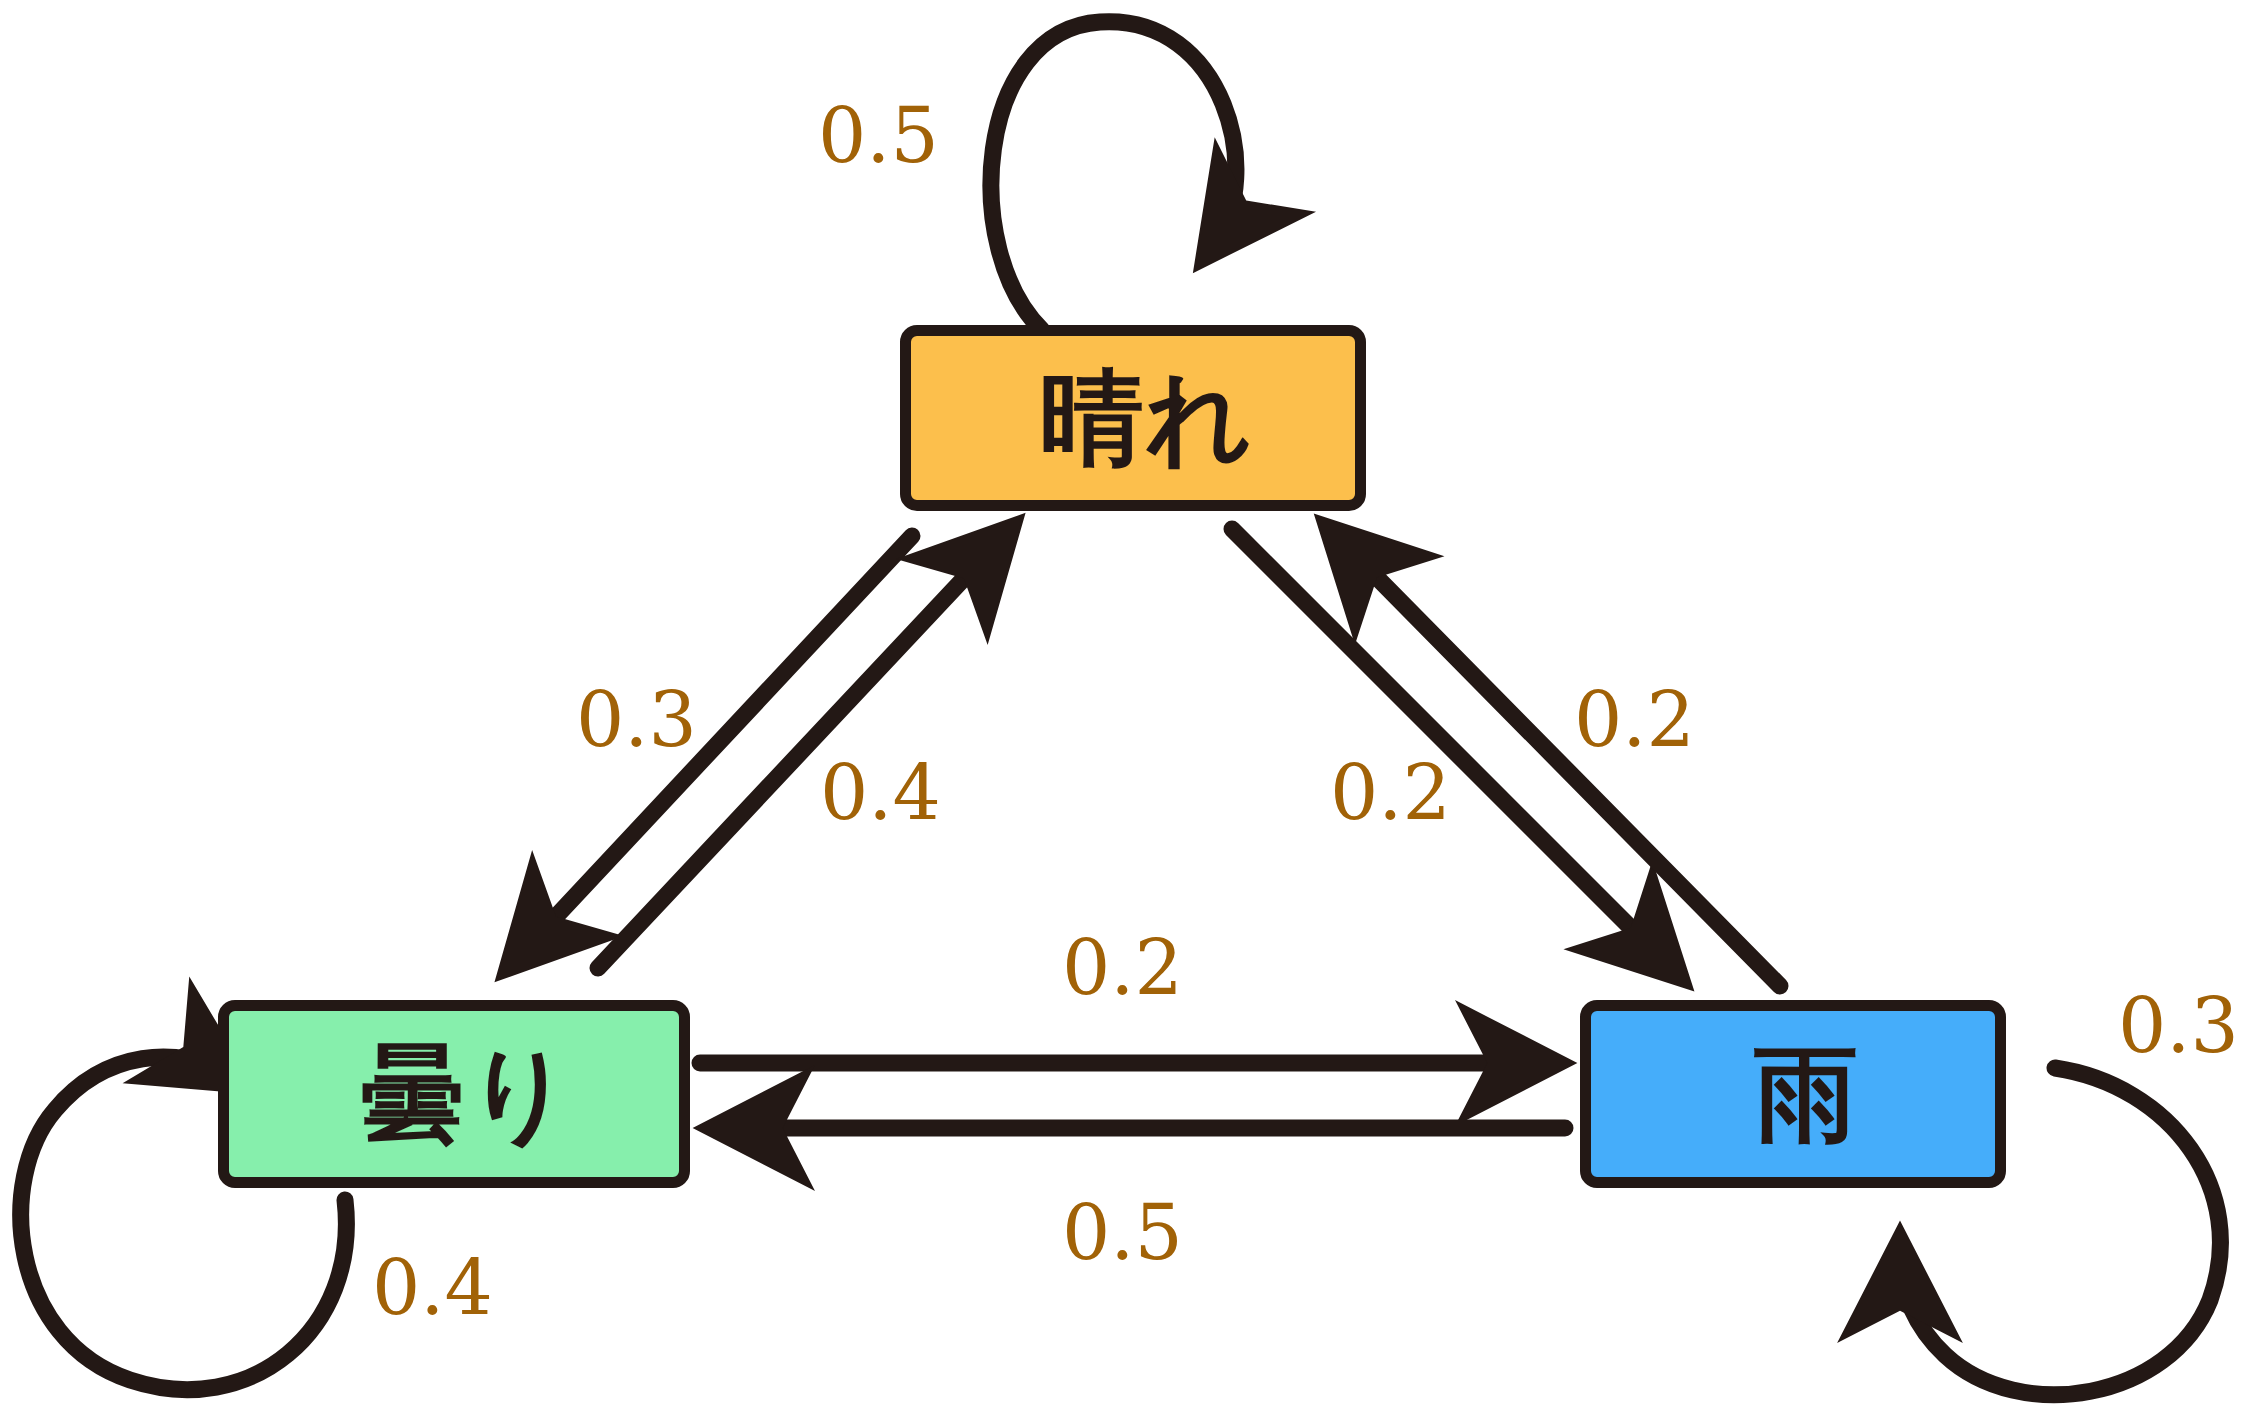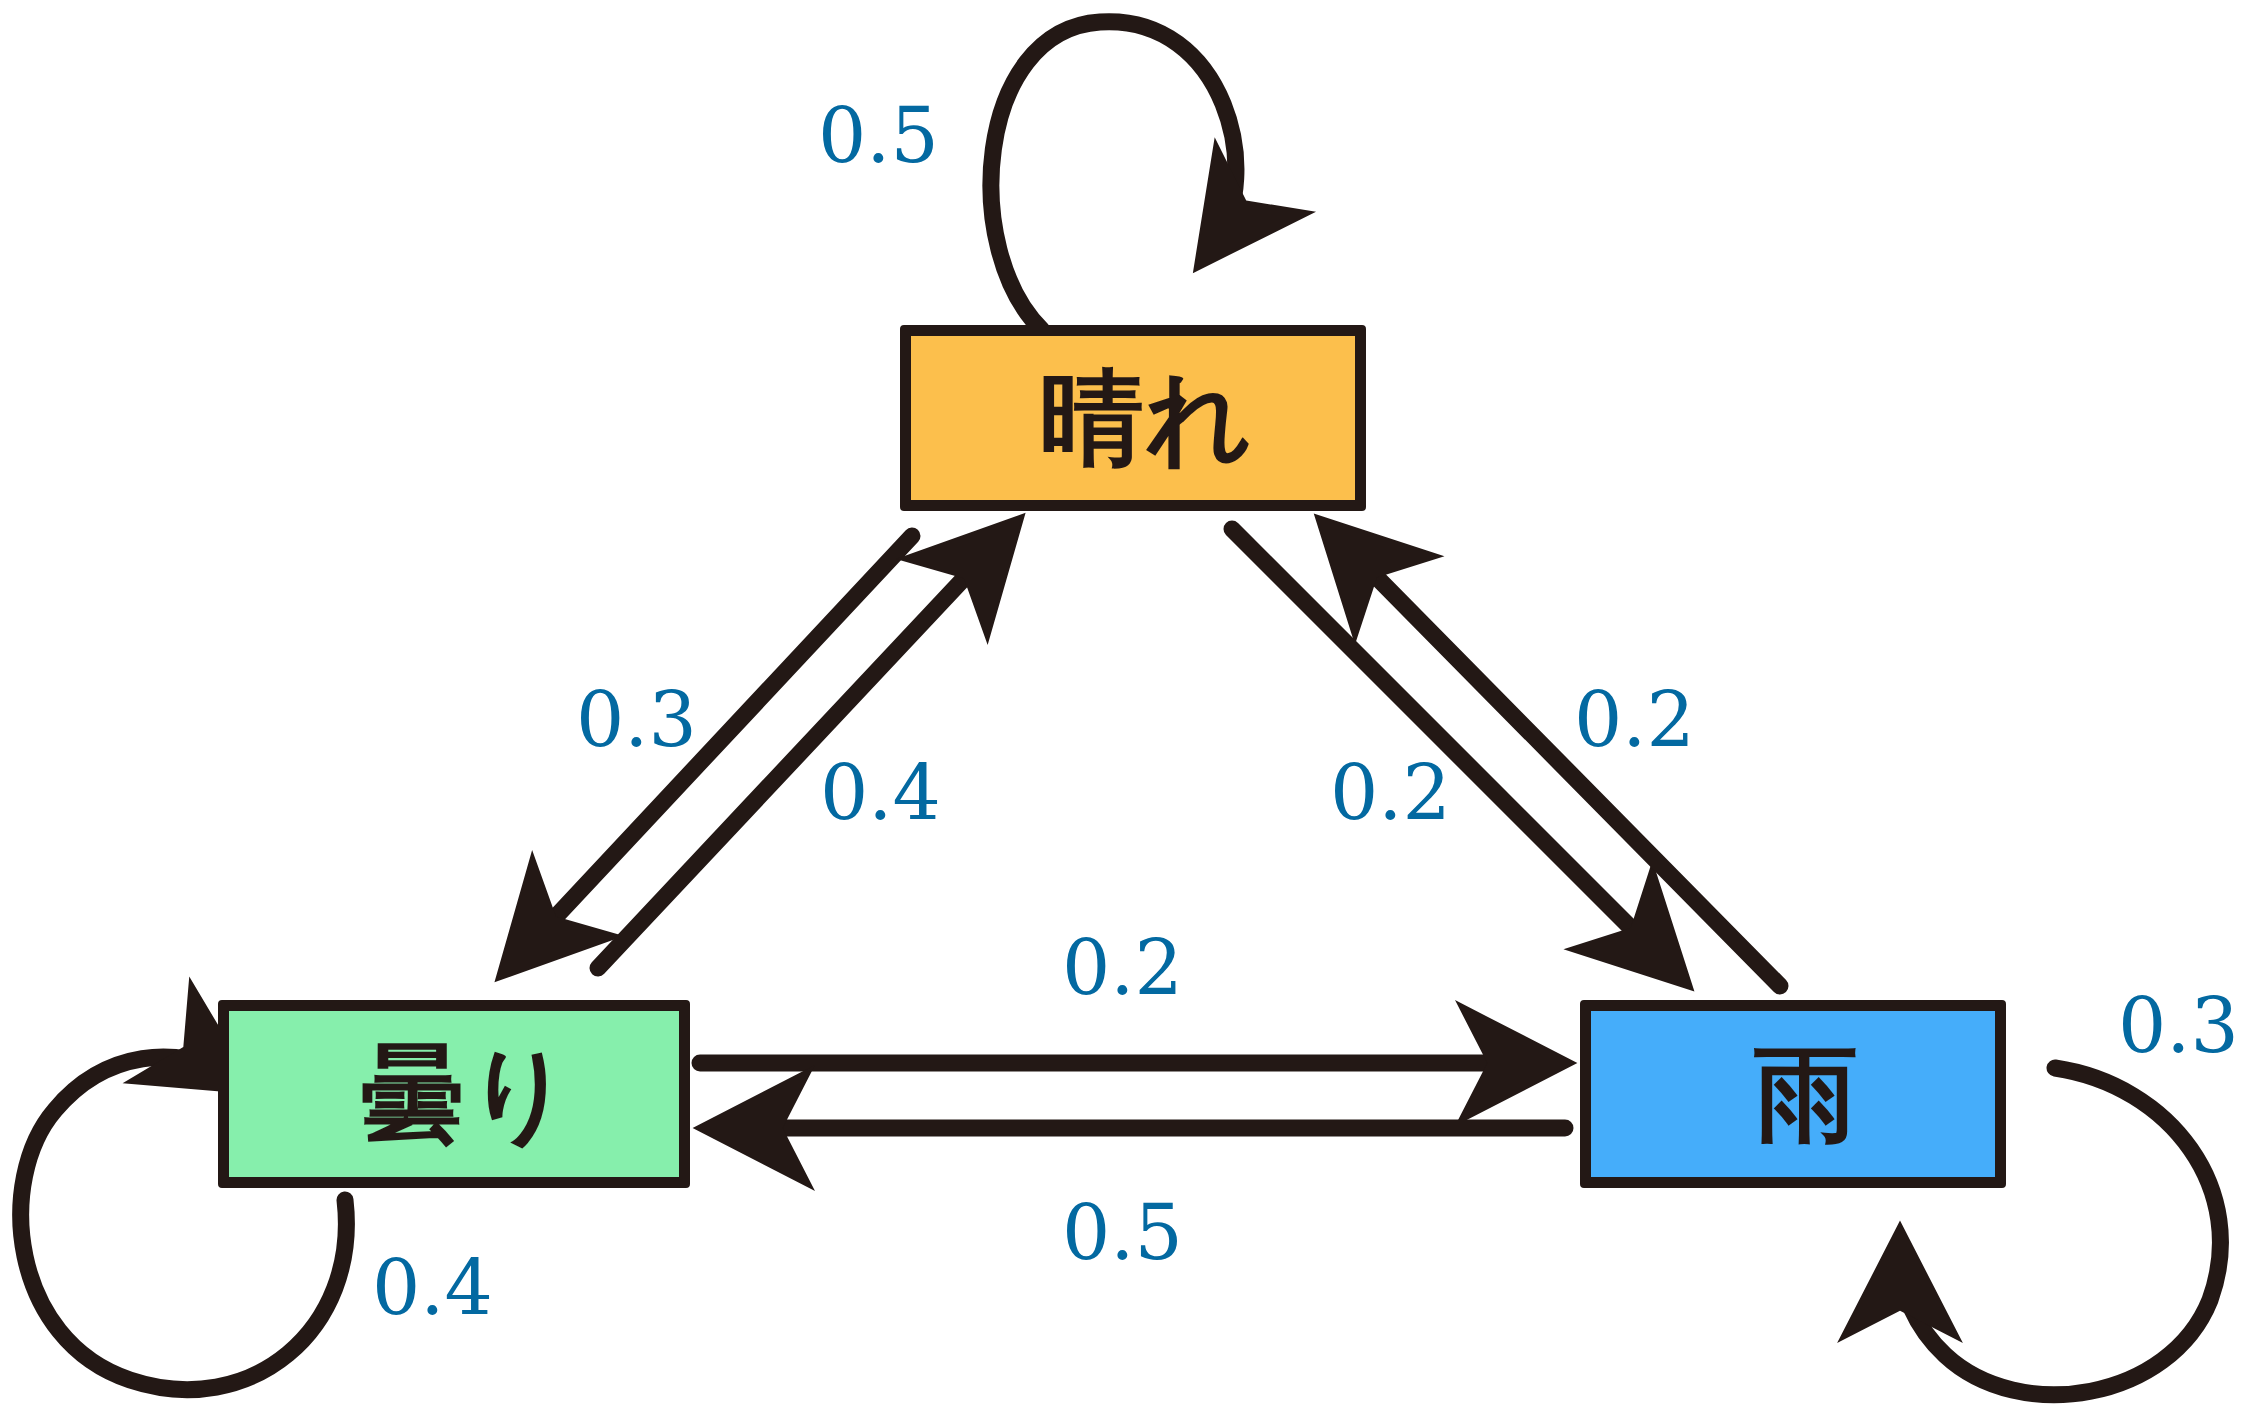--- a/index.html
+++ b/index.html
@@ -21,21 +21,21 @@
     position: absolute;
     left: 0;
     top: 0;
     width: 2258px;
     height: 1408px;
   }
   .node-box {
     position: absolute;
     box-sizing: border-box;
     border: 11px solid #231815;
-    border-radius: 4px;
+    border-radius: 17px;
     display: flex;
     align-items: center;
     justify-content: center;
     padding-left: 28px;
   }
   .node-label {
     font-family: "DejaVu Sans", "Liberation Sans", sans-serif;
     font-weight: 700;
     font-size: 104px;
     line-height: 1;
@@ -50,21 +50,21 @@
     left: 218px;  top: 1000px; width: 472px;  height: 188px;
   }
   #node-rain {
     left: 1580px; top: 1000px; width: 426px;  height: 188px;
   }
   .edge-label {
     position: absolute;
     font-family: "DejaVu Serif", "Liberation Serif", serif;
     font-size: 76px;
     line-height: 1;
-    color: #0369a1;
+    color: #a16207;
     white-space: nowrap;
     user-select: none;
   }
 </style>
 </head>
 <body>
 
 <div id="stage">
 
   <svg id="diagram-svg" viewBox="0 0 2258 1408">

